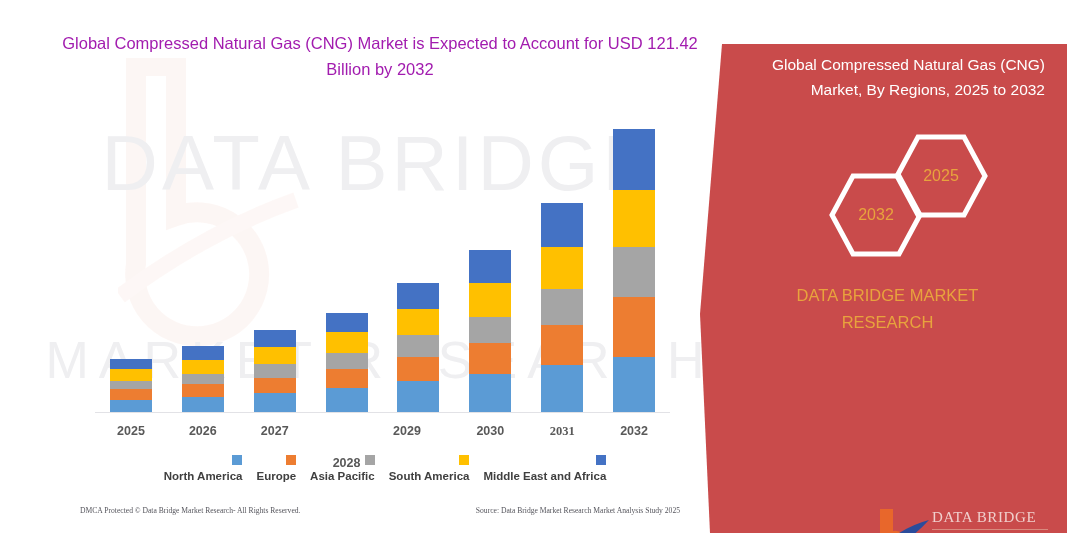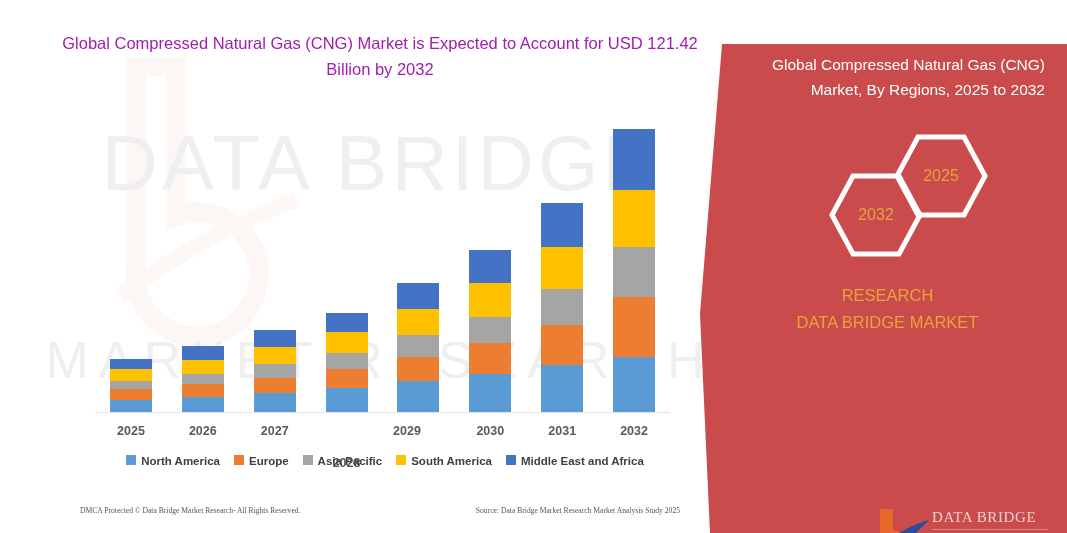--- a/index.html
+++ b/index.html
@@ -53,21 +53,21 @@
   .x-tick {
     position: absolute; top: 0; width: 71.8px; text-align: center;
     font-size: 12.5px; font-weight: bold; color: #595959;
   }
 
   
   #legend {
     position: absolute; left: 95px; top: 455px; width: 580px;
     display: flex; justify-content: center; align-items: center; gap: 14px;
   }
-  .legend-item { display: flex; align-items: flex-start; gap: 5px; }
+  .legend-item { display: flex; align-items: flex-end; gap: 5px; flex-direction: column; }
   .legend-swatch { width: 10px; height: 10px; flex: 0 0 10px; }
   .legend-label { font-size: 11.5px; font-weight: bold; color: #404040; white-space: nowrap; }
 
   
   #footer {
     position: absolute; left: 80px; top: 506px; width: 600px;
     display: flex; justify-content: space-between;
     font-size: 7.6px; color: #55555c; font-family: "Liberation Serif", serif;
   }
 
@@ -198,21 +198,21 @@
         </div>
       </div>
 
     <div id="x-axis">
         <div class="x-tick" style="left: 0px; width: 71.875px;">2025</div>
         <div class="x-tick" style="left: 71.875px; width: 71.875px;">2026</div>
         <div class="x-tick" style="left: 143.75px; width: 71.875px;">2027</div>
         <div class="x-tick" style="left: 215.625px; width: 71.875px; margin-top: 32px;">2028</div>
         <div class="x-tick" style="left: 276px; width: 71.875px;">2029</div>
         <div class="x-tick" style="left: 359.375px; width: 71.875px;">2030</div>
-        <div class="x-tick" style="left: 431.25px; width: 71.875px;">2031</div>
+        <div class="x-tick" style="left: 431.25px; width: 71.875px; font-family: Liberation Serif, serif;">2031</div>
         <div class="x-tick" style="left: 503.125px; width: 71.875px;">2032</div>
       </div>
 
     <div id="legend">
         <div class="legend-item">
           <span class="legend-swatch" style="background: rgb(91, 155, 213);"></span>
           <span class="legend-label">North America</span>
         </div>
         <div class="legend-item">
           <span class="legend-swatch" style="background: rgb(237, 125, 49);"></span>
@@ -253,22 +253,22 @@
     </div>
 
     <div class="hexbox" style="left:204px; top:90px; width:94px; height:84px;">
       <svg viewBox="0 0 94 84" width="94" height="84">
         <polygon points="24,3 70,3 91,42 70,81 24,81 3,42" fill="none" stroke="#ffffff" stroke-width="5"></polygon>
       </svg>
       <span class="hex-label">2025</span>
     </div>
 
     <div id="brand-text">
+      <div>DATA BRIDGE MARKET</div>
       <div>RESEARCH</div>
-      <div>DATA BRIDGE MARKET</div>
     </div>
 
     <div id="logo">
       <svg width="56" height="50" viewBox="0 0 56 50">
         <path d="M6 2 h13 v22 a15 15 0 1 1 -13 15 z" fill="#E8672B"></path>
         <path d="M1 44 q27 -24 54 -31 q-20 22 -41 29 z" fill="#2B4C9B"></path>
         <circle cx="22" cy="36" r="8" fill="#2B4C9B"></circle>
       </svg>
       <div id="logo-rule"></div>
       <div id="logo-name">DATA BRIDGE</div>

